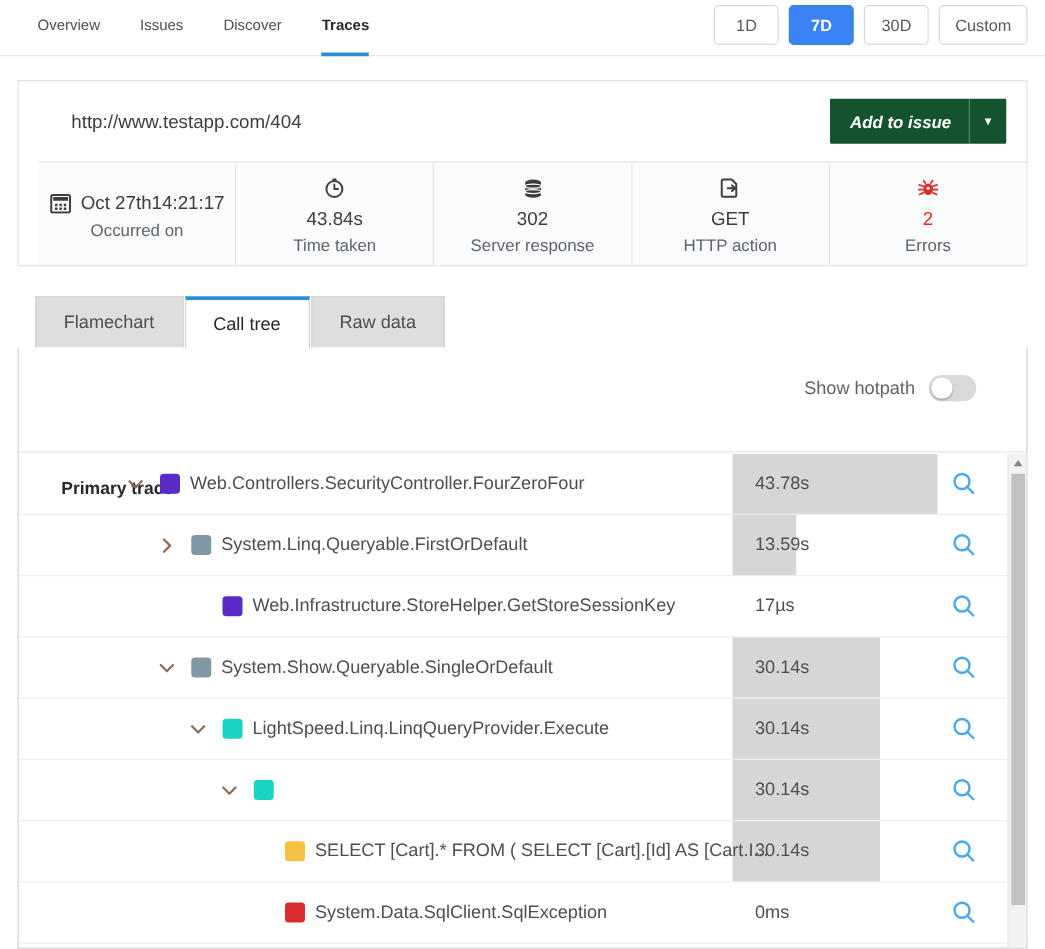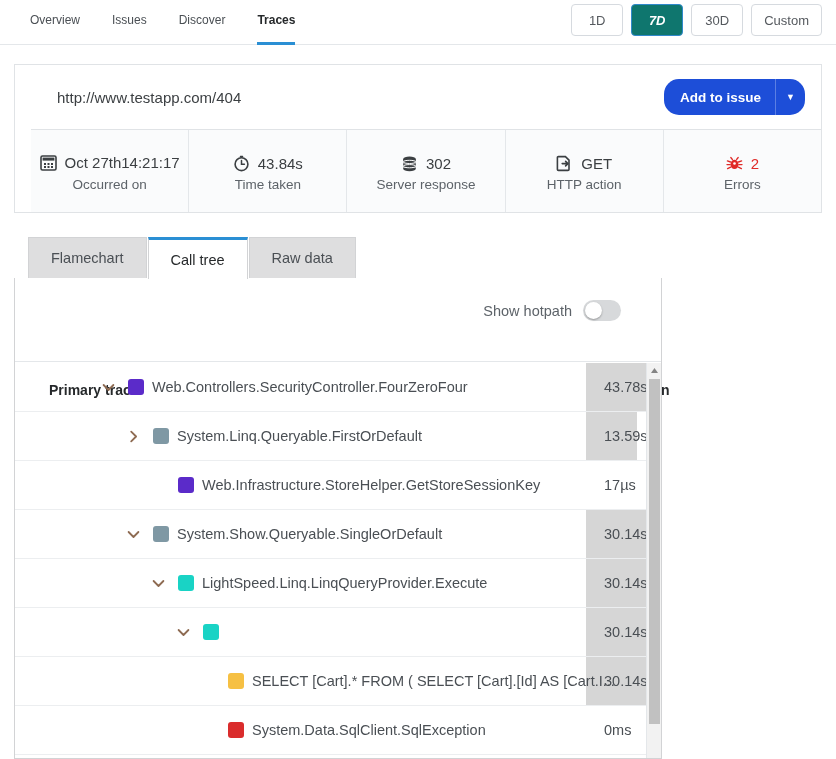--- a/index.html
+++ b/index.html
@@ -56,25 +56,24 @@
     border-radius: 4px;
     background: #fff;
     color: #55595e;
     font-size: 13px;
     font-family: "Liberation Sans", sans-serif;
     display: flex; align-items: center; justify-content: center;
     padding: 0 12px;
     cursor: pointer;
   }
   .range-btn.active {
-    background: #0f766e;
+    background: #3b82f6;
     border-color: #3089cb;
     color: #fff;
     font-weight: bold;
-    font-style: italic;
   }
 
   
   #summary-card {
     position: absolute;
     left: 14px; top: 64px;
     width: 808px;
     border: 1px solid #e0e3e6;
     background: #fff;
     padding-left: 16px;
@@ -88,24 +87,25 @@
   }
   #trace-url {
     font-size: 15px;
     color: #3b3f42;
   }
   #add-to-issue-group {
     position: absolute;
     right: 16px; top: 14px;
     display: flex;
     height: 36px;
-    background: #1d4ed8;
-    border-radius: 15px;
+    background: #14532d;
+    border-radius: 1px;
     overflow: hidden;
     cursor: pointer;
+    font-style: italic;
   }
   #add-to-issue-btn {
     color: #fff;
     font-size: 13.5px;
     font-weight: bold;
     display: flex; align-items: center;
     padding: 0 14px 0 16px;
   }
   #add-to-issue-caret {
     width: 30px;
@@ -129,20 +129,21 @@
     justify-content: center;
     padding-top: 4px;
   }
   .stat:last-child { border-right: none; }
   .stat-top {
     display: flex;
     align-items: center;
     gap: 8px;
     font-size: 15px;
     color: #3b3f42;
+    flex-direction: column;
   }
   .stat-top.multiline { flex-direction: row; align-items: flex-start; }
   .stat-value-lines { display: flex; line-height: 18px; }
   .stat-label {
     font-size: 13.5px;
     color: #5d6369;
     margin-top: 5px;
   }
   .stat.errors .stat-top, .stat.errors .num { color: #e02b28; }
   .stat-icon { display: inline-flex; align-items: center; }
@@ -175,21 +176,21 @@
     border-top: 3px solid #2a8fd4;
     height: 42px;
     position: relative;
     z-index: 3;
   }
 
   
   #tree-panel {
     position: absolute;
     left: 14px; top: 278px;
-    width: 648px;
+    width: 808px;
     height: 481px;
     background: #fff;
     border: 1px solid #d2d3d5;
     border-top: none;
   }
   #hotpath-row {
     position: absolute;
     right: 40px; top: 22px;
     display: flex;
     align-items: center;

